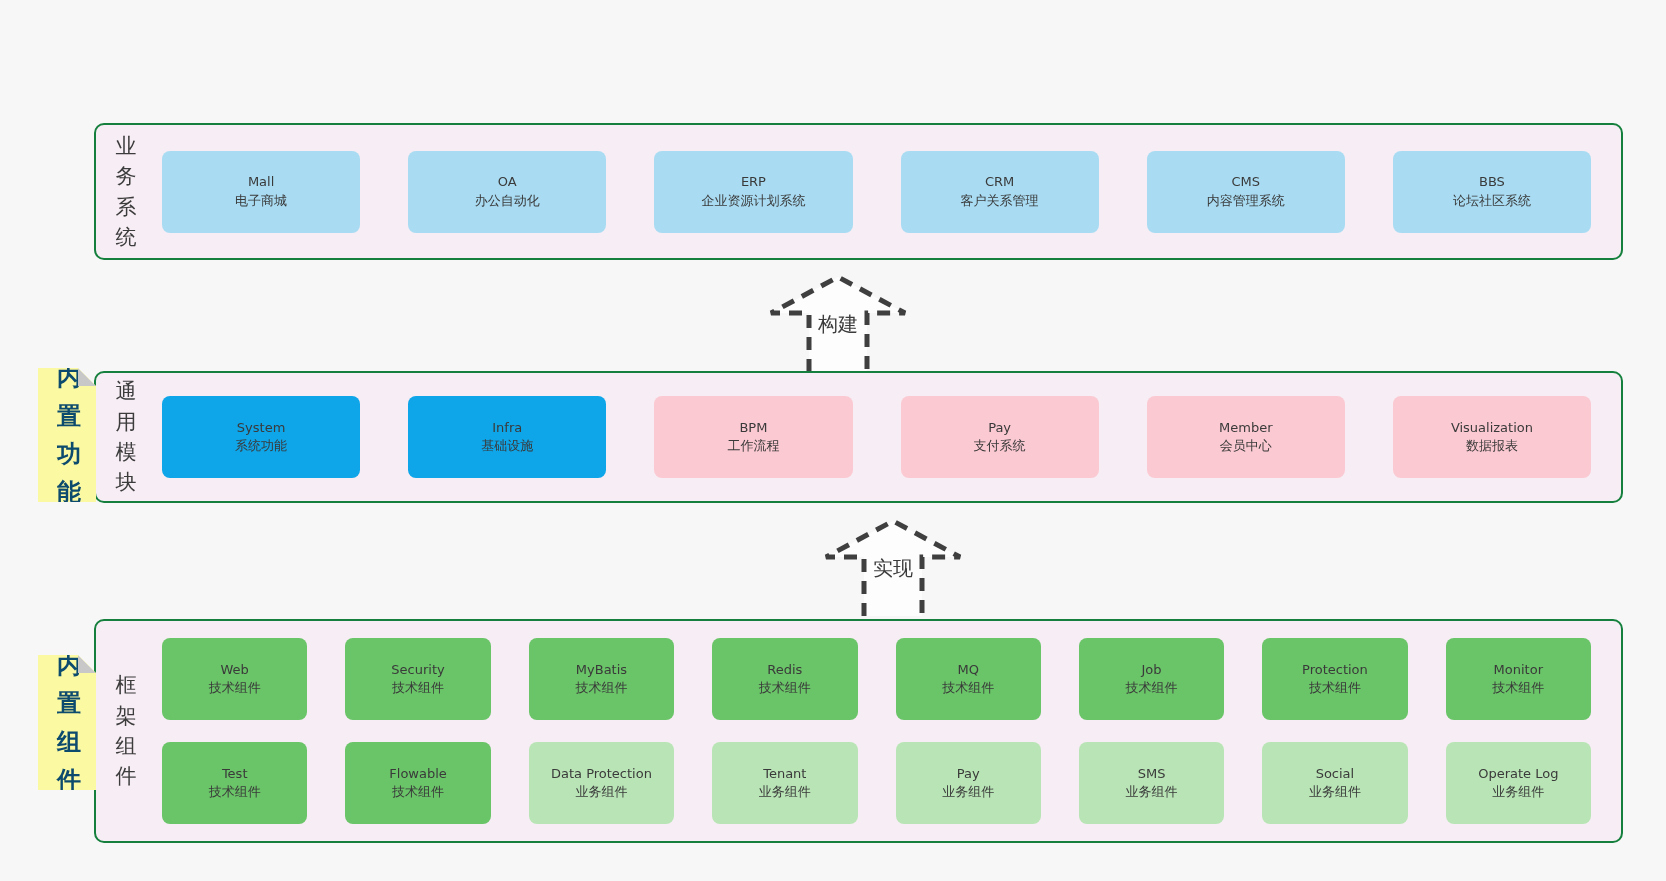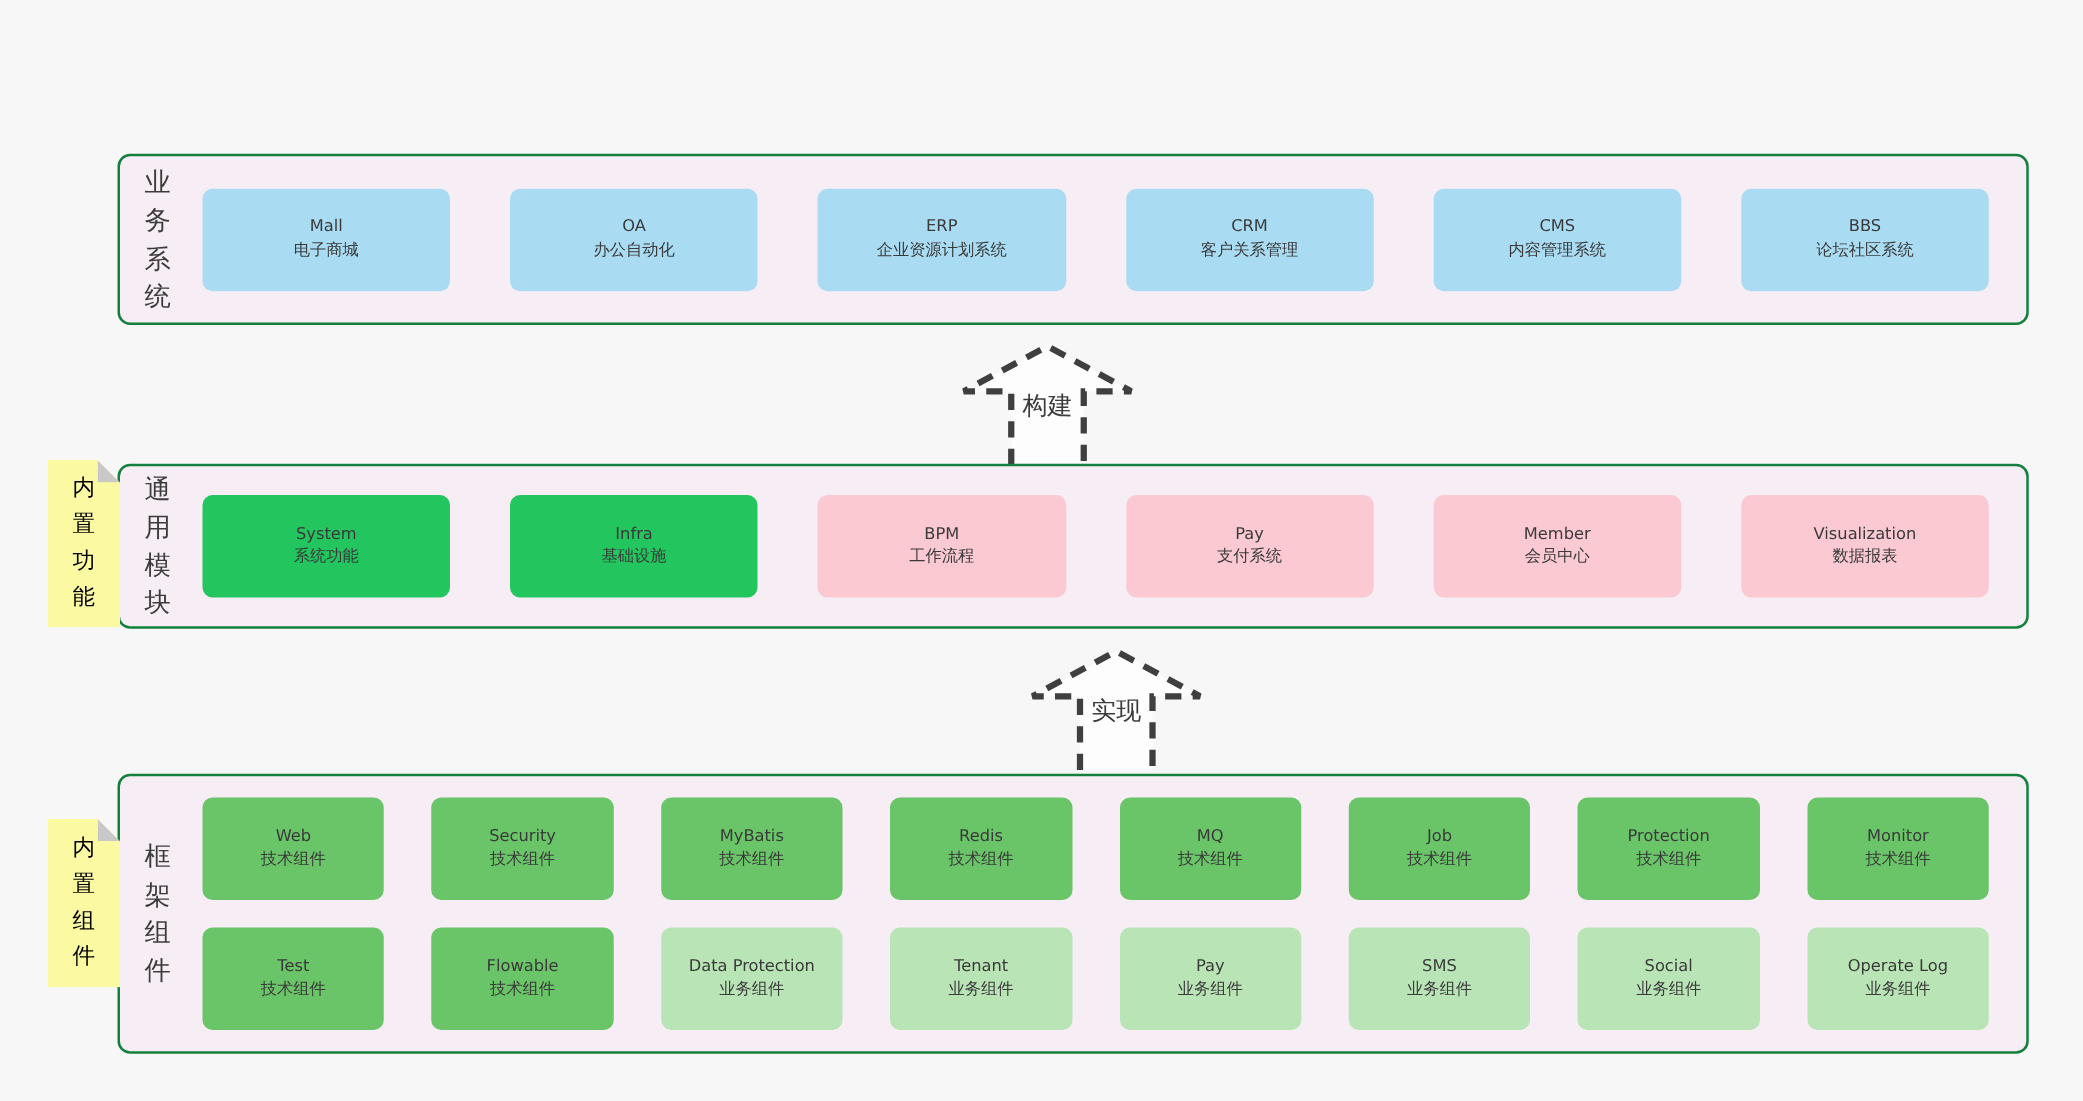--- a/index.html
+++ b/index.html
@@ -47,44 +47,45 @@
     flex:1;height:82px;
     border-radius:8px;
     display:flex;flex-direction:column;
     justify-content:center;align-items:center;
     text-align:center;
     font-size:13px;line-height:1.42;
     padding:2px 8px;box-sizing:border-box;
   }
   .box span{display:block;}
   .blue{background:#a9dcf3;}
-  .red{background:#22c55e;}
+  .red{background:#0ea5e9;}
   .pink{background:#fbc9d2;}
   .green{background:#6ac468;}
   .lightgreen{background:#b9e5b6;}
 
   
   .note{
     position:absolute;left:38px;width:58px;
     background:#fbf9a1;
     z-index:5;
     display:flex;align-items:center;justify-content:center;
     clip-path:polygon(0 0, calc(100% - 18px) 0, 100% 18px, 100% 100%, 0 100%);
   }
   #note-functions{top:368px;height:134px;}
   #note-components{top:655px;height:135px;}
   .note::after{
     content:"";position:absolute;top:0;right:0;
     width:18px;height:18px;background:#c8c8c8;
     clip-path:polygon(0 0, 100% 100%, 0 100%);
   }
   .note-text{
-    width:20px;font-size:18px;line-height:1.6;
+    width:20px;font-size:24px;line-height:1.6;
     text-align:center;word-break:break-all;
-    color:#000000;
+    color:#0c4a6e;
+    font-weight:bold;
   }
 
   
   .arrow{position:absolute;width:140px;height:100px;}
   #arrow-build{left:768px;top:272px;}
   #arrow-implement{left:823px;top:516px;}
   .arrow svg{position:absolute;left:0;top:0;width:100%;height:100%;overflow:visible;}
   .arrow-label{
     position:absolute;left:50%;top:38px;
     transform:translateX(-50%);

